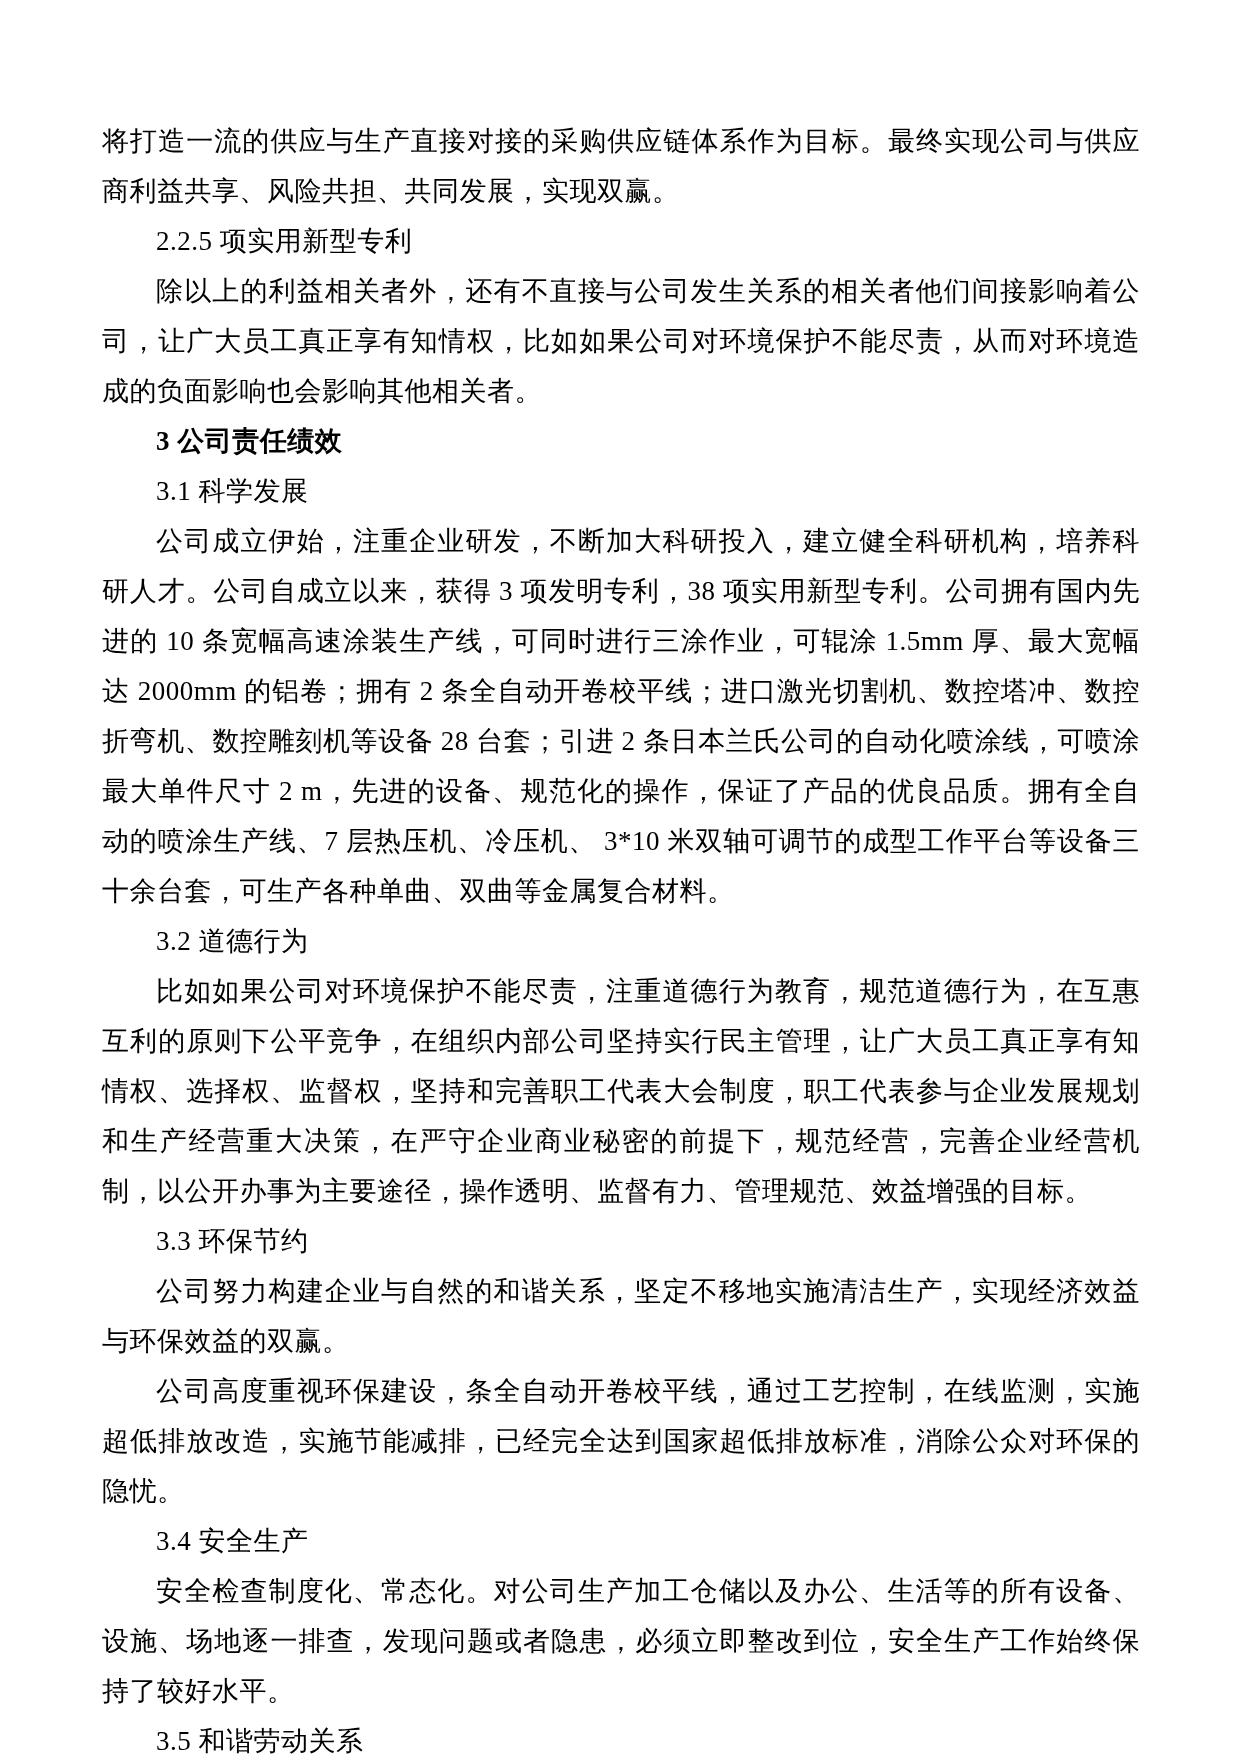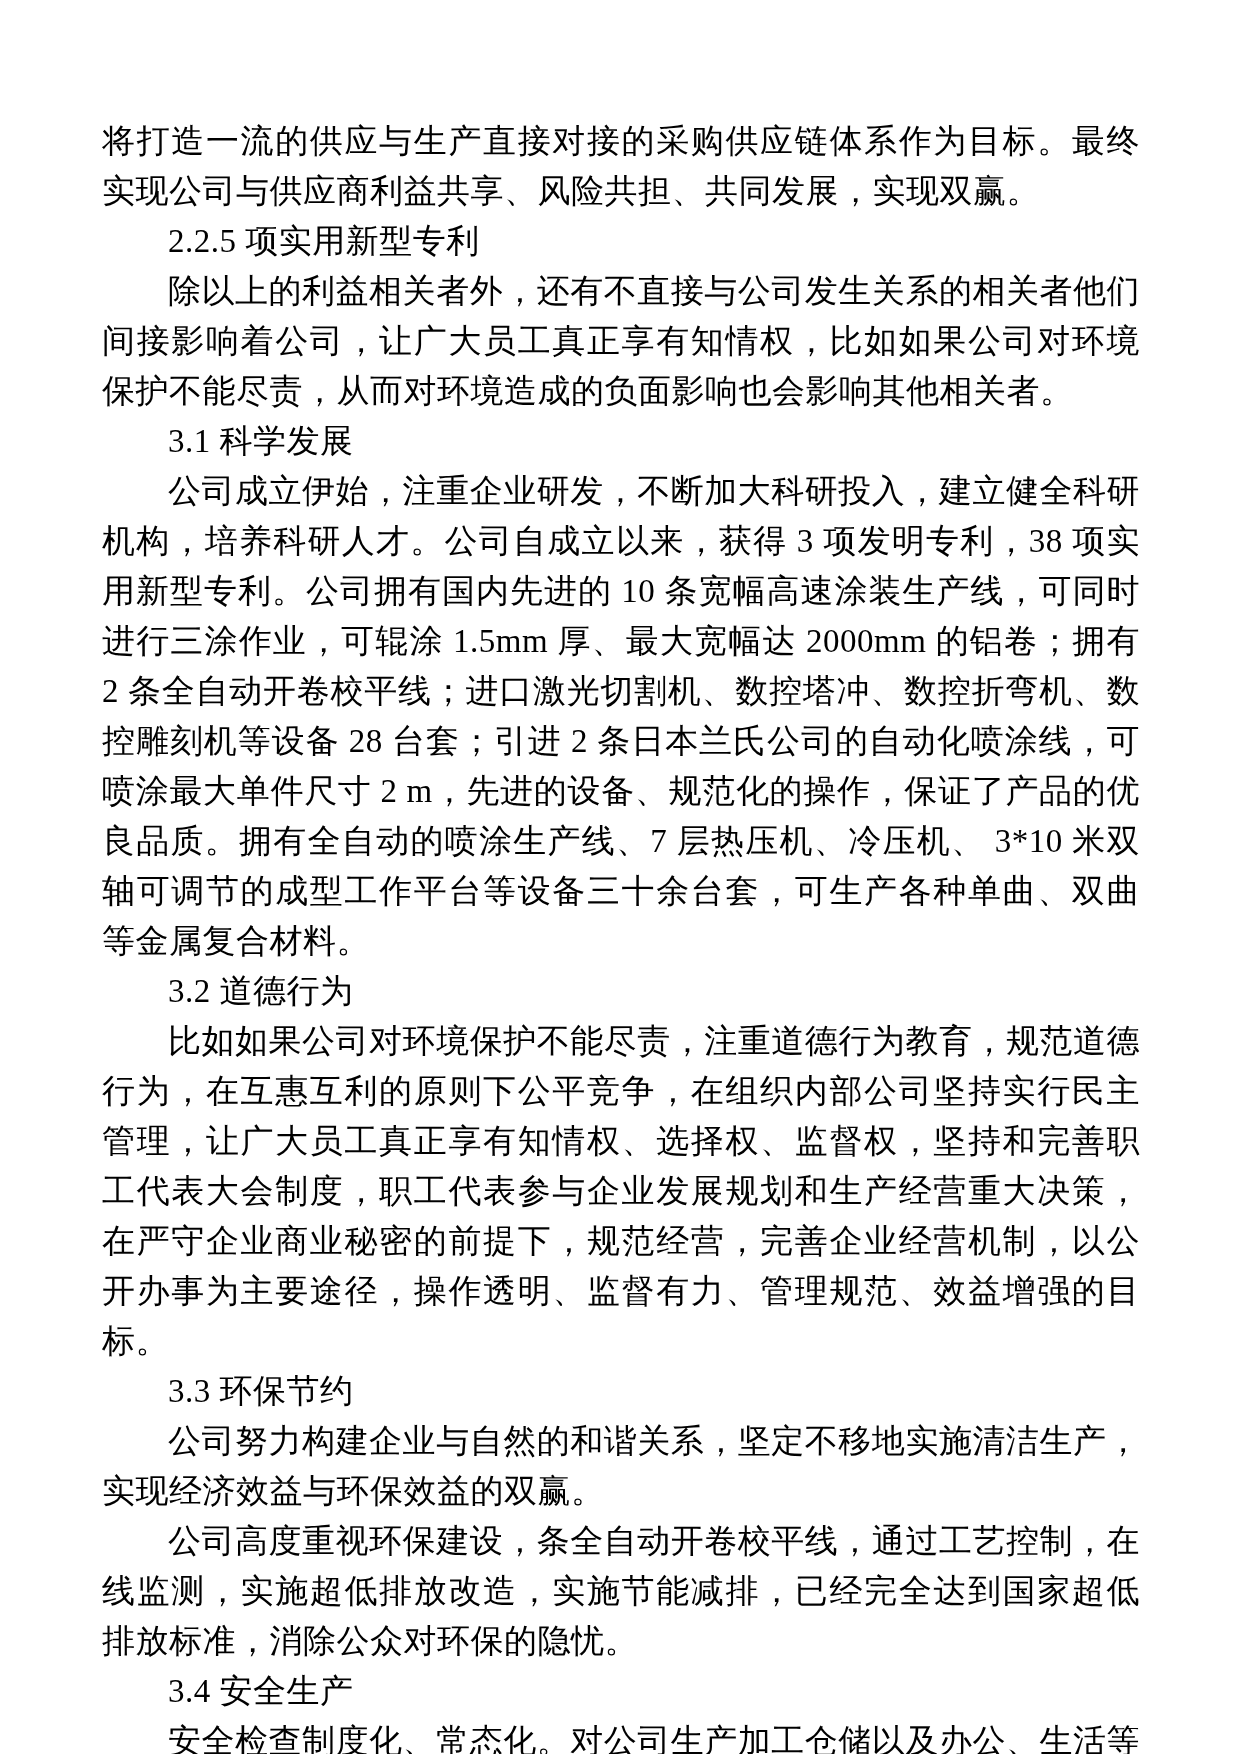--- a/index.html
+++ b/index.html
@@ -16,21 +16,21 @@
   }
   .page {
     box-sizing: border-box;
     width: 1240px;
     height: 1754px;
     padding: 116px 100px 40px 102px;
     background: #ffffff;
   }
   .para, .heading {
     margin: 0;
-    font-size: 33px;
+    font-size: 27px;
     line-height: 50px;
     text-align: justify;
     text-justify: inter-ideograph;
     letter-spacing: 0.5px;
     word-break: break-all;
   }
   .para {
     text-indent: 2em;
   }
   .para.no-indent {
@@ -45,20 +45,21 @@
     font-weight: bold;
   }
 </style>
 </head>
 <body style="background: rgb(255, 255, 255); color: rgb(0, 0, 0);">
 
 <div class="page">
   <p class="para no-indent">将打造一流的供应与生产直接对接的采购供应链体系作为目标。最终实现公司与供应商利益共享、风险共担、共同发展，实现双赢。</p>
   <p class="heading">2.2.5 项实用新型专利</p>
   <p class="para">除以上的利益相关者外，还有不直接与公司发生关系的相关者他们间接影响着公司，让广大员工真正享有知情权，比如如果公司对环境保护不能尽责，从而对环境造成的负面影响也会影响其他相关者。</p>
+  <p class="heading bold">3 公司责任绩效</p>
   <p class="heading">3.1 科学发展</p>
   <p class="para">公司成立伊始，注重企业研发，不断加大科研投入，建立健全科研机构，培养科研人才。公司自成立以来，获得 3 项发明专利，38 项实用新型专利。公司拥有国内先进的 10 条宽幅高速涂装生产线，可同时进行三涂作业，可辊涂 1.5mm 厚、最大宽幅达 2000mm 的铝卷；拥有 2 条全自动开卷校平线；进口激光切割机、数控塔冲、数控折弯机、数控雕刻机等设备 28 台套；引进 2 条日本兰氏公司的自动化喷涂线，可喷涂最大单件尺寸 2 m，先进的设备、规范化的操作，保证了产品的优良品质。拥有全自动的喷涂生产线、7 层热压机、冷压机、 3*10 米双轴可调节的成型工作平台等设备三十余台套，可生产各种单曲、双曲等金属复合材料。</p>
   <p class="heading">3.2 道德行为</p>
   <p class="para">比如如果公司对环境保护不能尽责，注重道德行为教育，规范道德行为，在互惠互利的原则下公平竞争，在组织内部公司坚持实行民主管理，让广大员工真正享有知情权、选择权、监督权，坚持和完善职工代表大会制度，职工代表参与企业发展规划和生产经营重大决策，在严守企业商业秘密的前提下，规范经营，完善企业经营机制，以公开办事为主要途径，操作透明、监督有力、管理规范、效益增强的目标。</p>
   <p class="heading">3.3 环保节约</p>
   <p class="para">公司努力构建企业与自然的和谐关系，坚定不移地实施清洁生产，实现经济效益与环保效益的双赢。</p>
   <p class="para">公司高度重视环保建设，条全自动开卷校平线，通过工艺控制，在线监测，实施超低排放改造，实施节能减排，已经完全达到国家超低排放标准，消除公众对环保的隐忧。</p>
   <p class="heading">3.4 安全生产</p>
   <p class="para">安全检查制度化、常态化。对公司生产加工仓储以及办公、生活等的所有设备、设施、场地逐一排查，发现问题或者隐患，必须立即整改到位，安全生产工作始终保持了较好水平。</p>
   <p class="heading">3.5 和谐劳动关系</p>

